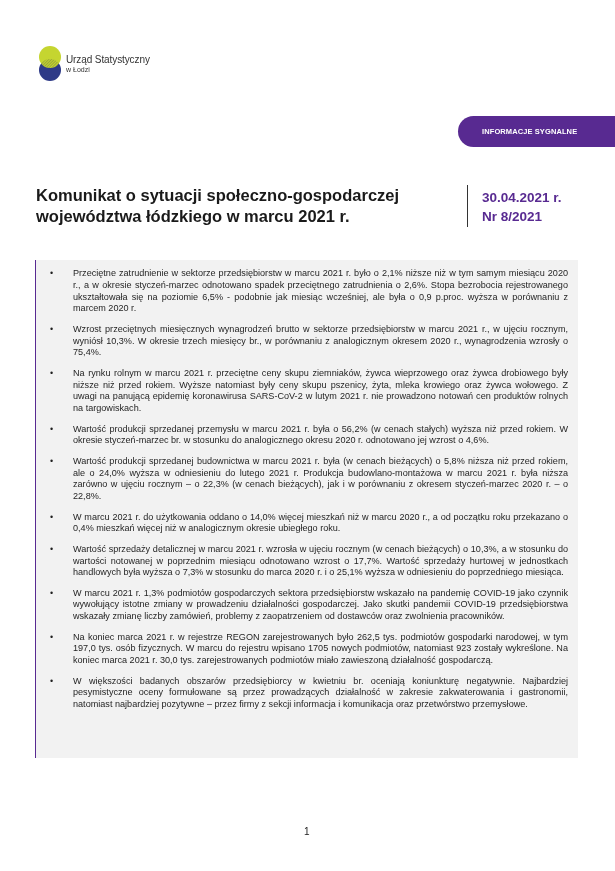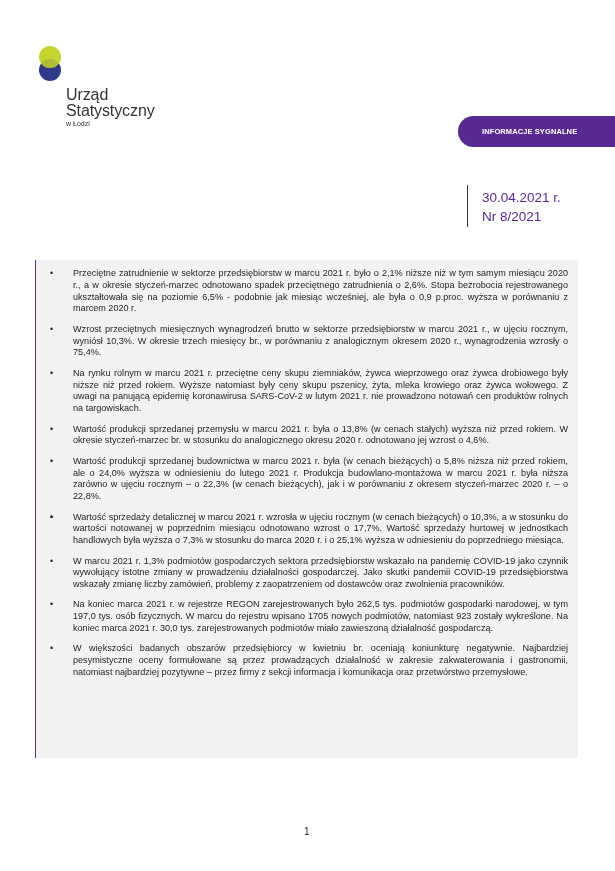--- a/index.html
+++ b/index.html
@@ -2,32 +2,32 @@
 <html><head>
 <meta charset="utf-8">
 <style>
   * { box-sizing: border-box; margin: 0; padding: 0; }
   html, body { width: 615px; height: 871px; background: #ffffff; }
   body { position: relative; font-family: "Liberation Sans", "DejaVu Sans", sans-serif; color: #1a1a1a; overflow: hidden; }
 
   .logo { position: absolute; left: 38px; top: 44px; width: 130px; height: 40px; }
   .logo svg { position: absolute; left: 0; top: 0; }
   .logo-text { position: absolute; left: 28px; top: 11px; line-height: 1; }
-  .logo-title { font-size: 16px; color: #333; letter-spacing: -0.1px; margin-top: 32px; }
+  .logo-title { font-size: 10px; color: #333; letter-spacing: -0.1px; }
   .logo-sub { font-size: 7px; color: #333; margin-top: 1px; }
 
   .badge { position: absolute; left: 458px; top: 116px; width: 160px; height: 31px;
     background: #582a91; border-radius: 16px 0 0 16px; color: #fff;
     font-size: 7.5px; font-weight: bold; letter-spacing: 0.1px;
     display: flex; align-items: center; padding-left: 24px; }
 
   .title { position: absolute; left: 36px; top: 185px; width: 420px;
     font-size: 16.5px; font-weight: bold; line-height: 21px; color: #1a1a1a; }
   .divider { position: absolute; left: 467px; top: 185px; width: 1px; height: 42px; background: #333; }
-  .date-block { position: absolute; left: 482px; top: 188px; font-size: 13.5px; font-weight: normal; color: #582a91; line-height: 19px; }
+  .date-block { position: absolute; left: 482px; top: 188px; font-size: 13.5px; font-weight: bold; color: #582a91; line-height: 19px; }
 
   .box { position: absolute; left: 35px; top: 260px; width: 543px; height: 498px;
     background: #f2f2f2; border-left: 1.5px solid #582a91; padding: 8px 10px 0 14px; }
   .bullets { list-style: none; }
   .bullets li { position: relative; padding-left: 23px; font-size: 9.1px; line-height: 11.8px;
     text-align: justify; color: #1f1f1f; margin-bottom: 8.6px; }
   .bullets li .dot { position: absolute; left: 0; top: 0; font-size: 9px; }
 
   .page-num { position: absolute; left: 304px; top: 826px; font-size: 10px; color: #222; }
 </style>
@@ -50,35 +50,37 @@
   </svg>
   <div class="logo-text">
     <div class="logo-title">Urząd Statystyczny</div>
     <div class="logo-sub">w Łodzi</div>
   </div>
 </div>
 
 <div class="badge">INFORMACJE SYGNALNE</div>
 
 <div class="title">
+  <div>Komunikat o sytuacji społeczno-gospodarczej</div>
+  <div>województwa łódzkiego w marcu 2021 r.</div>
 </div>
 <div class="divider"></div>
 <div class="date-block">
   <div>30.04.2021 r.</div>
   <div>Nr 8/2021</div>
 </div>
 
 <div class="box">
   <ul class="bullets">
     <li><span class="dot">•</span><span>Przeciętne zatrudnienie w sektorze przedsiębiorstw w marcu 2021 r. było o 2,1% niższe niż w tym samym miesiącu 2020 r., a w okresie styczeń-marzec odnotowano spadek przeciętnego zatrudnienia o 2,6%. Stopa bezrobocia rejestrowanego ukształtowała się na poziomie 6,5% - podobnie jak miesiąc wcześniej, ale była o 0,9 p.proc. wyższa w porównaniu z marcem 2020 r.</span></li>
     <li><span class="dot">•</span><span>Wzrost przeciętnych miesięcznych wynagrodzeń brutto w sektorze przedsiębiorstw w marcu 2021 r., w ujęciu rocznym, wyniósł 10,3%. W okresie trzech miesięcy br., w porównaniu z analogicznym okresem 2020 r., wynagrodzenia wzrosły o 75,4%.</span></li>
     <li><span class="dot">•</span><span>Na rynku rolnym w marcu 2021 r. przeciętne ceny skupu ziemniaków, żywca wieprzowego oraz żywca drobiowego były niższe niż przed rokiem. Wyższe natomiast były ceny skupu pszenicy, żyta, mleka krowiego oraz żywca wołowego. Z uwagi na panującą epidemię koronawirusa SARS-CoV-2 w lutym 2021 r. nie prowadzono notowań cen produktów rolnych na targowiskach.</span></li>
-    <li><span class="dot">•</span><span>Wartość produkcji sprzedanej przemysłu w marcu 2021 r. była o 13,8% (w cenach stałych) wyższa niż przed rokiem. W okresie styczeń-marzec br. w stosunku do analogicznego okresu 2020 r. odnotowano jej wzrost o 4,6%.</span></li>
+    <li><span class="dot">•</span><span>Wartość produkcji sprzedanej przemysłu w marcu 2021 r. była o 56,2% (w cenach stałych) wyższa niż przed rokiem. W okresie styczeń-marzec br. w stosunku do analogicznego okresu 2020 r. odnotowano jej wzrost o 4,6%.</span></li>
     <li><span class="dot">•</span><span>Wartość produkcji sprzedanej budownictwa w marcu 2021 r. była (w cenach bieżących) o 5,8% niższa niż przed rokiem, ale o 24,0% wyższa w odniesieniu do lutego 2021 r. Produkcja budowlano-montażowa w marcu 2021 r. była niższa zarówno w ujęciu rocznym – o 22,3% (w cenach bieżących), jak i w porównaniu z okresem styczeń-marzec 2020 r. – o 22,8%.</span></li>
-    <li><span class="dot">•</span></li>
+    <li><span class="dot">•</span><span>W marcu 2021 r. do użytkowania oddano o 14,0% więcej mieszkań niż w marcu 2020 r., a od początku roku przekazano o 0,4% mieszkań więcej niż w analogicznym okresie ubiegłego roku.</span></li>
     <li><span class="dot">•</span><span>Wartość sprzedaży detalicznej w marcu 2021 r. wzrosła w ujęciu rocznym (w cenach bieżących) o 10,3%, a w stosunku do wartości notowanej w poprzednim miesiącu odnotowano wzrost o 17,7%. Wartość sprzedaży hurtowej w jednostkach handlowych była wyższa o 7,3% w stosunku do marca 2020 r. i o 25,1% wyższa w odniesieniu do poprzedniego miesiąca.</span></li>
     <li><span class="dot">•</span><span>W marcu 2021 r. 1,3% podmiotów gospodarczych sektora przedsiębiorstw wskazało na pandemię COVID-19 jako czynnik wywołujący istotne zmiany w prowadzeniu działalności gospodarczej. Jako skutki pandemii COVID-19 przedsiębiorstwa wskazały zmianę liczby zamówień, problemy z zaopatrzeniem od dostawców oraz zwolnienia pracowników.</span></li>
     <li><span class="dot">•</span><span>Na koniec marca 2021 r. w rejestrze REGON zarejestrowanych było 262,5 tys. podmiotów gospodarki narodowej, w tym 197,0 tys. osób fizycznych. W marcu do rejestru wpisano 1705 nowych podmiotów, natomiast 923 zostały wykreślone. Na koniec marca 2021 r. 30,0 tys. zarejestrowanych podmiotów miało zawieszoną działalność gospodarczą.</span></li>
     <li><span class="dot">•</span><span>W większości badanych obszarów przedsiębiorcy w kwietniu br. oceniają koniunkturę negatywnie. Najbardziej pesymistyczne oceny formułowane są przez prowadzących działalność w zakresie zakwaterowania i gastronomii, natomiast najbardziej pozytywne – przez firmy z sekcji informacja i komunikacja oraz przetwórstwo przemysłowe.</span></li>
   </ul>
 </div>
 
 <div class="page-num">1</div>
 
 </body></html>

